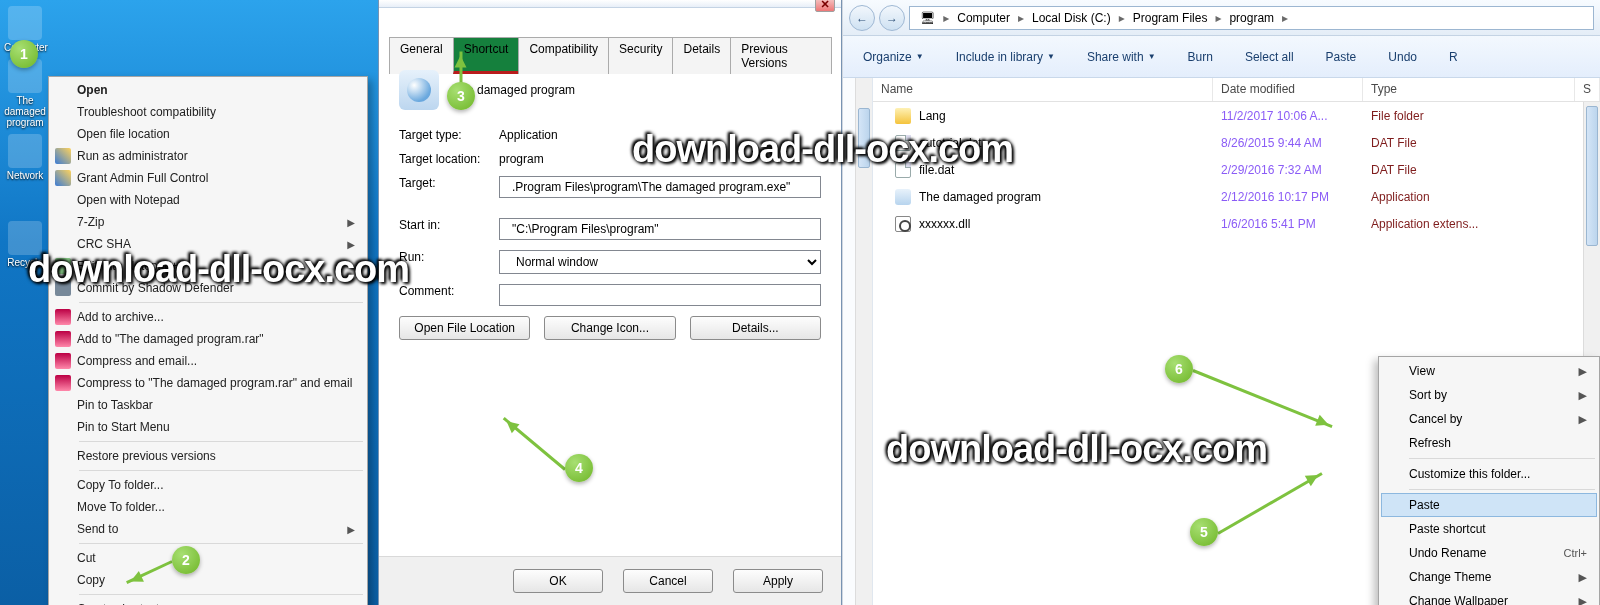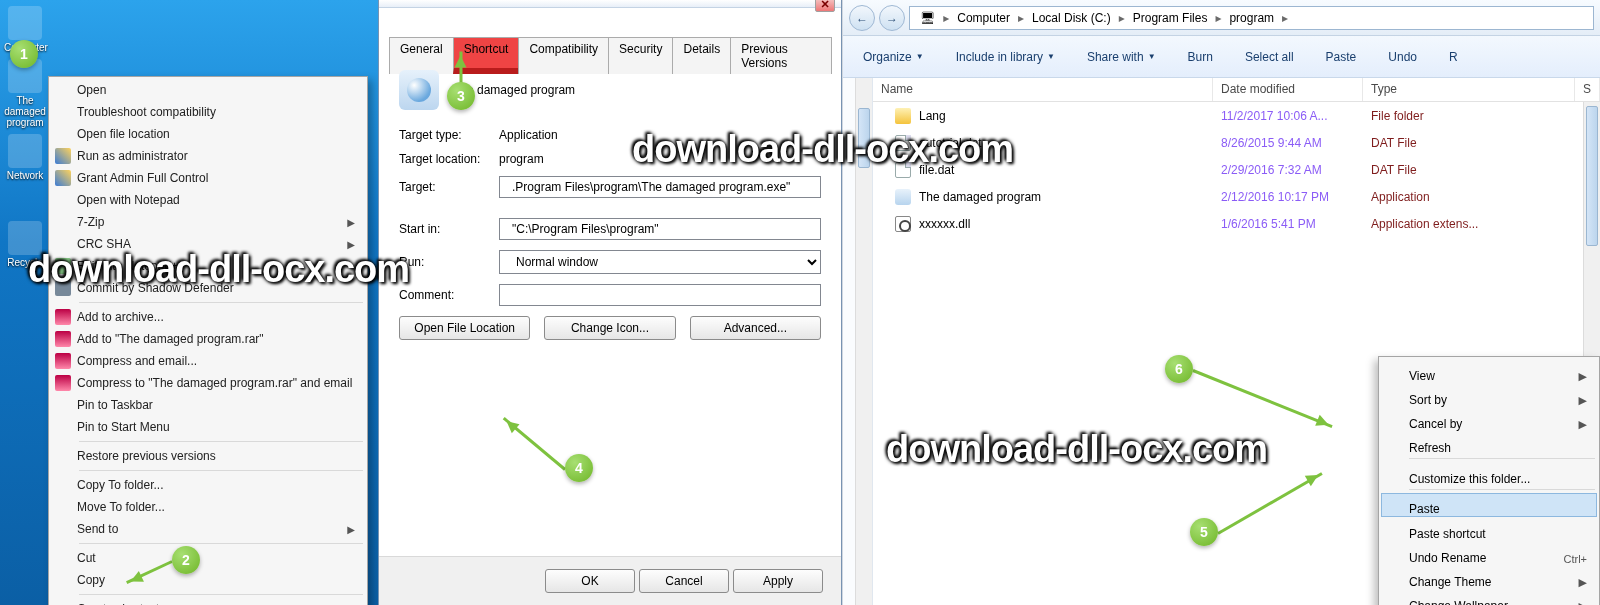--- a/index.html
+++ b/index.html
@@ -7,42 +7,42 @@
 .panel{position:absolute;top:0;bottom:0}
 
 .desktop{left:0;width:378px;background:linear-gradient(180deg,#2ca3ec 0%,#1076c5 40%,#0b5fa5 100%)}
 .icon-col{position:absolute;left:4px;top:0;width:42px;text-align:center;color:#fff;font-size:10px}
 .d-ico{margin-top:6px}
 .d-ico .pic{width:34px;height:34px;margin:0 auto 2px;border-radius:4px;background:rgba(255,255,255,.2);position:relative}
 .d-ico .lbl{display:block;color:#fff;text-shadow:0 1px 2px #000;font-size:10px;line-height:11px}
 
 .ctx{position:absolute;left:48px;top:76px;width:320px;background:#f6f6f6;border:1px solid #a5a5a5;box-shadow:4px 4px 8px rgba(0,0,0,.3);padding:2px}
 .ctx .row{display:flex;align-items:center;height:22px;padding:0 10px 0 26px;position:relative;color:#222}
-.ctx .row.bold{font-weight:400}
+.ctx .row.bold{font-weight:700}
 .ctx .sep{height:1px;background:#d9d9d9;margin:3px 2px 3px 28px}
 .ctx .ico{position:absolute;left:4px;top:3px;width:16px;height:16px}
 .ctx .arrow{margin-left:auto;font-size:10px;color:#555}
 
 .props{left:378px;width:464px;background:#fff;border-left:1px solid #7893b2;border-right:1px solid #7893b2}
 .titlebar{height:8px;background:linear-gradient(#fff,#e8eff8);border-bottom:1px solid #c4d3e4;padding:0 6px;display:flex;align-items:center;justify-content:space-between;font-size:12px;color:#000}
 .close-x{width:20px;height:16px;border:1px solid #a0a0a0;border-radius:2px;background:linear-gradient(#f6cfce,#e77);color:#7a0000;font-weight:700;text-align:center;line-height:14px;font-size:11px}
 .tabs{display:flex;gap:0;margin:10px 10px 0;border-bottom:1px solid #ababab}
 .tab{padding:4px 10px;border:1px solid #ababab;border-bottom:none;background:#f4f4f4;margin-right:-1px;position:relative;top:19px}
-.tab.sel{background:#ef4444;border-bottom:6px solid #b91c1c}
+.tab.sel{background:#15803d;border-bottom:3px solid #b91c1c}
 .tabbody{padding:14px 20px 0}
 .hdr{display:flex;align-items:center;gap:14px;margin-bottom:18px}
 .hdr .bigico{width:40px;height:40px;background:linear-gradient(#e6f1fb,#bcd6ef);border-radius:6px;position:relative}
 .hdr .bigico::after{content:"";position:absolute;left:8px;top:8px;width:24px;height:24px;border-radius:50%;background:radial-gradient(circle at 30% 30%,#fff,#6aa8de 70%)}
-.field{display:flex;align-items:center;margin-bottom:10px}
+.field{display:flex;margin-bottom:10px}
 .field .lab{width:100px;color:#000}
 .field .val{color:#000}
 .field input,.field select{flex:1;border:1px solid #828790;padding:3px 12px;background:#fff;font-size:12px}
 .btnrow{display:flex;gap:14px;margin:10px 0 16px}
 .btn{flex:1;border:1px solid #8b8b8b;background:linear-gradient(#fdfdfd,#e6e6e6);padding:4px 0;text-align:center;border-radius:3px}
-.ftr{position:absolute;left:0;right:0;bottom:0;display:flex;justify-content:flex-end;gap:4px;padding:12px 18px;border-top:1px solid #d9d9d9;background:#f0f0f0}
+.ftr{position:absolute;left:0;right:0;bottom:0;display:flex;justify-content:flex-end;gap:20px;padding:12px 18px;border-top:1px solid #d9d9d9;background:#f0f0f0}
 .ftr .btn{flex:0 0 90px}
 
 .exp{left:842px;right:0;background:#fff;display:flex;flex-direction:column;border-left:1px solid #d0d7e0}
 .nav{height:36px;display:flex;align-items:center;gap:4px;padding:0 6px;background:linear-gradient(#f7fbff,#e4edf7);border-bottom:1px solid #c4d3e4}
 .navbtn{width:26px;height:26px;border-radius:50%;border:1px solid #9fb8d4;background:linear-gradient(#f2f7fc,#cee1f2);display:flex;align-items:center;justify-content:center;color:#2a4d76;font-weight:700}
 .crumb{flex:1;height:24px;border:1px solid #9cb6d1;background:#fff;display:flex;align-items:center;padding:0 4px;gap:0}
 .crumb span{padding:0 6px;display:flex;align-items:center;height:100%}
 .crumb .br{color:#6a6a6a;padding:0 2px}
 .tools{height:42px;display:flex;align-items:center;gap:32px;padding:12px 20px;background:linear-gradient(#f3f8fe,#e4eefc);border-bottom:1px solid #c9d8ea;color:#1a3f6e}
 .tools span{display:flex;align-items:center;gap:4px}
@@ -59,21 +59,21 @@
 .frow .c3{flex:1;padding-left:8px;color:#7f1d1d}
 .fic{width:16px;height:16px;border-radius:2px}
 .fic.folder{background:linear-gradient(#fef1b5,#f4c33c)}
 .fic.file{background:#fff;border:1px solid #9aa;position:relative}
 .fic.file::after{content:"";position:absolute;right:-1px;top:-1px;width:5px;height:5px;background:#dde;border-left:1px solid #9aa;border-bottom:1px solid #9aa}
 .fic.app{background:linear-gradient(#e8f2fb,#b7d4ee);border-radius:3px}
 .fic.dll{background:#fff;border:1px solid #888;border-radius:2px;position:relative}
 .fic.dll::after{content:"";position:absolute;left:3px;top:3px;width:8px;height:8px;border:2px solid #444;border-radius:50%}
 
 .ectx{position:absolute;right:0;top:278px;width:222px;background:#f6f6f6;border:1px solid #a5a5a5;box-shadow:-4px 4px 8px rgba(0,0,0,.25);padding:2px;z-index:10}
-.ectx .row{height:24px;display:flex;align-items:flex-end;padding:0 10px 0 28px}
+.ectx .row{height:24px;display:flex;align-items:center;padding:0 10px 0 28px}
 .ectx .row.hov{background:#cfe4f7;border:1px solid #8db8df;padding-left:27px}
 .ectx .sep{height:1px;background:#d9d9d9;margin:3px 2px 3px 28px}
 .ectx .sc{margin-left:auto;color:#555;font-size:11px}
 
 .badge{position:absolute;width:28px;height:28px;border-radius:50%;background:radial-gradient(circle at 35% 30%,#a7df72,#6eb526);color:#fff;font-weight:700;display:flex;align-items:center;justify-content:center;font-size:14px;box-shadow:0 2px 4px rgba(0,0,0,.3);z-index:30}
 .arrow-line{position:absolute;height:3px;background:#7ec23f;z-index:29;transform-origin:0 50%}
 .arrow-line::after{content:"";position:absolute;right:-2px;top:-5px;border:6px solid transparent;border-left:12px solid #7ec23f}
 
 .wm{position:absolute;font-family:"Arial Black",Arial,sans-serif;font-weight:900;font-size:38px;color:#fff;text-shadow:0 0 4px #000,2px 2px 3px #000,-2px -2px 3px #000;letter-spacing:-1px;z-index:25;pointer-events:none;white-space:nowrap}
 .scroll-track{position:absolute;right:0;top:0;bottom:0;width:17px;background:#f0f0f0;border-left:1px solid #dcdcdc}
@@ -230,21 +230,21 @@
         <span class="lab">Run:</span>
         <select><option>Normal window</option></select>
       </div>
     <div class="field">
         <span class="lab">Comment:</span>
         <input value="" style="">
       </div>
     <div class="btnrow">
       <div class="btn">Open File Location</div>
       <div class="btn">Change Icon...</div>
-      <div class="btn">Advanced...</div>
+      <div class="btn">Details...</div>
     </div>
   </div>
   <div class="ftr">
     <div class="btn">OK</div>
     <div class="btn">Cancel</div>
     <div class="btn">Apply</div>
   </div>
 </div>
 
 <div class="panel exp">

